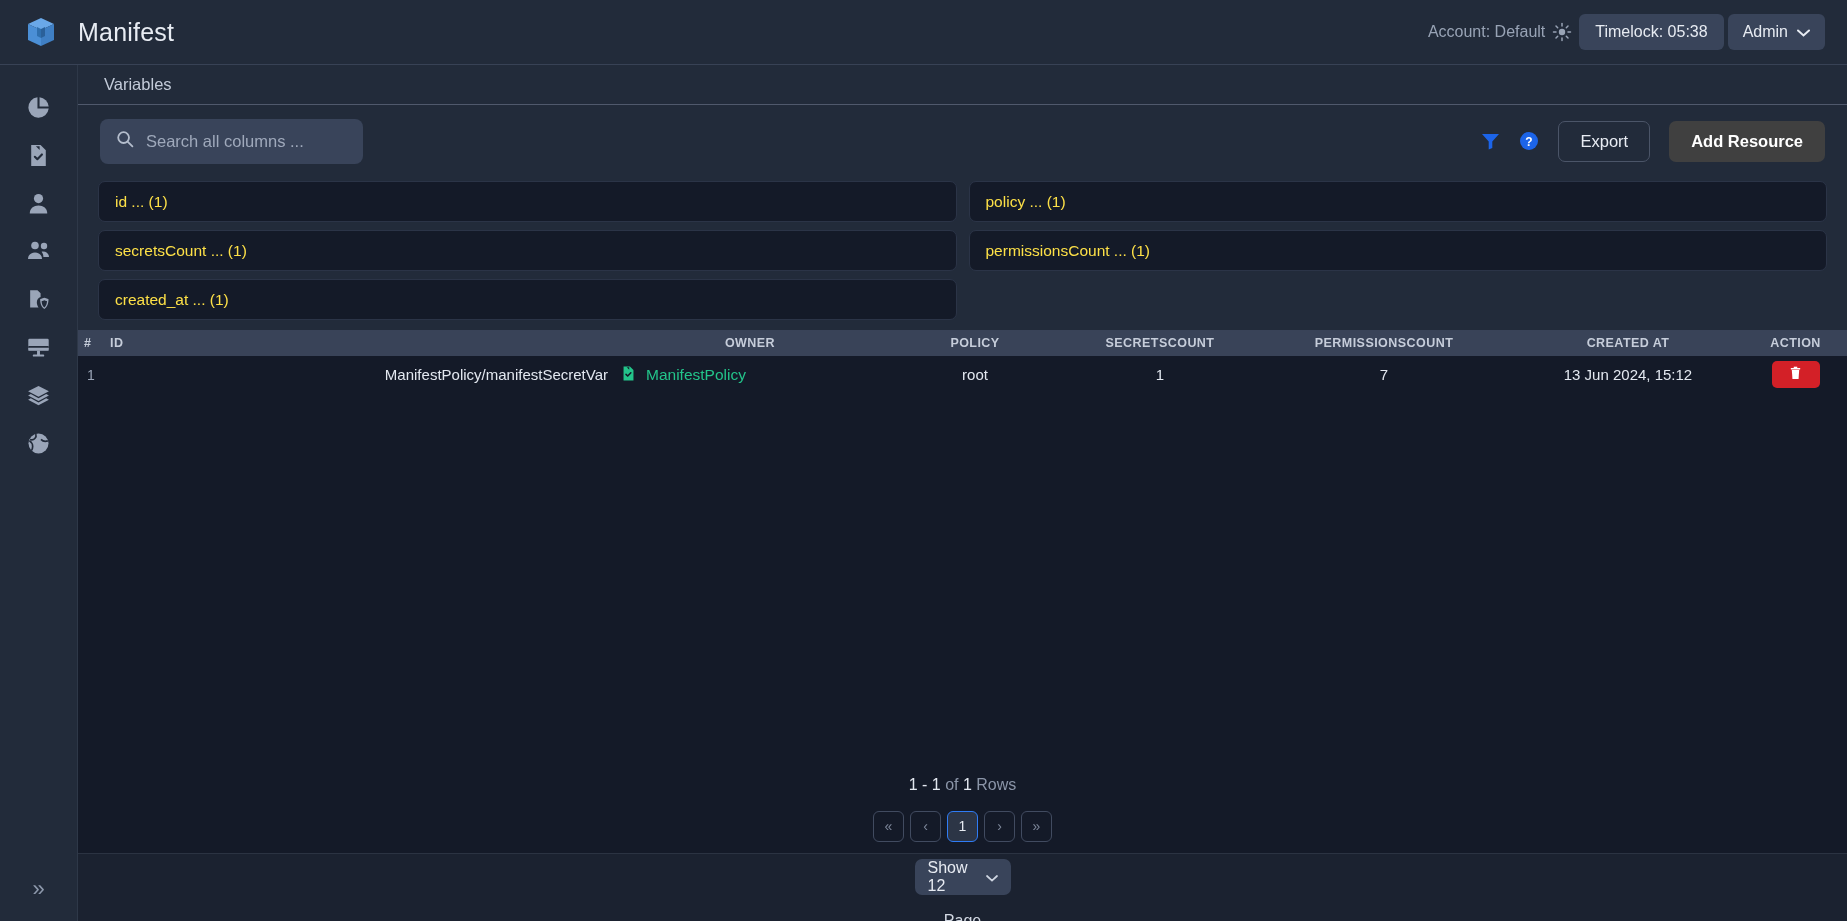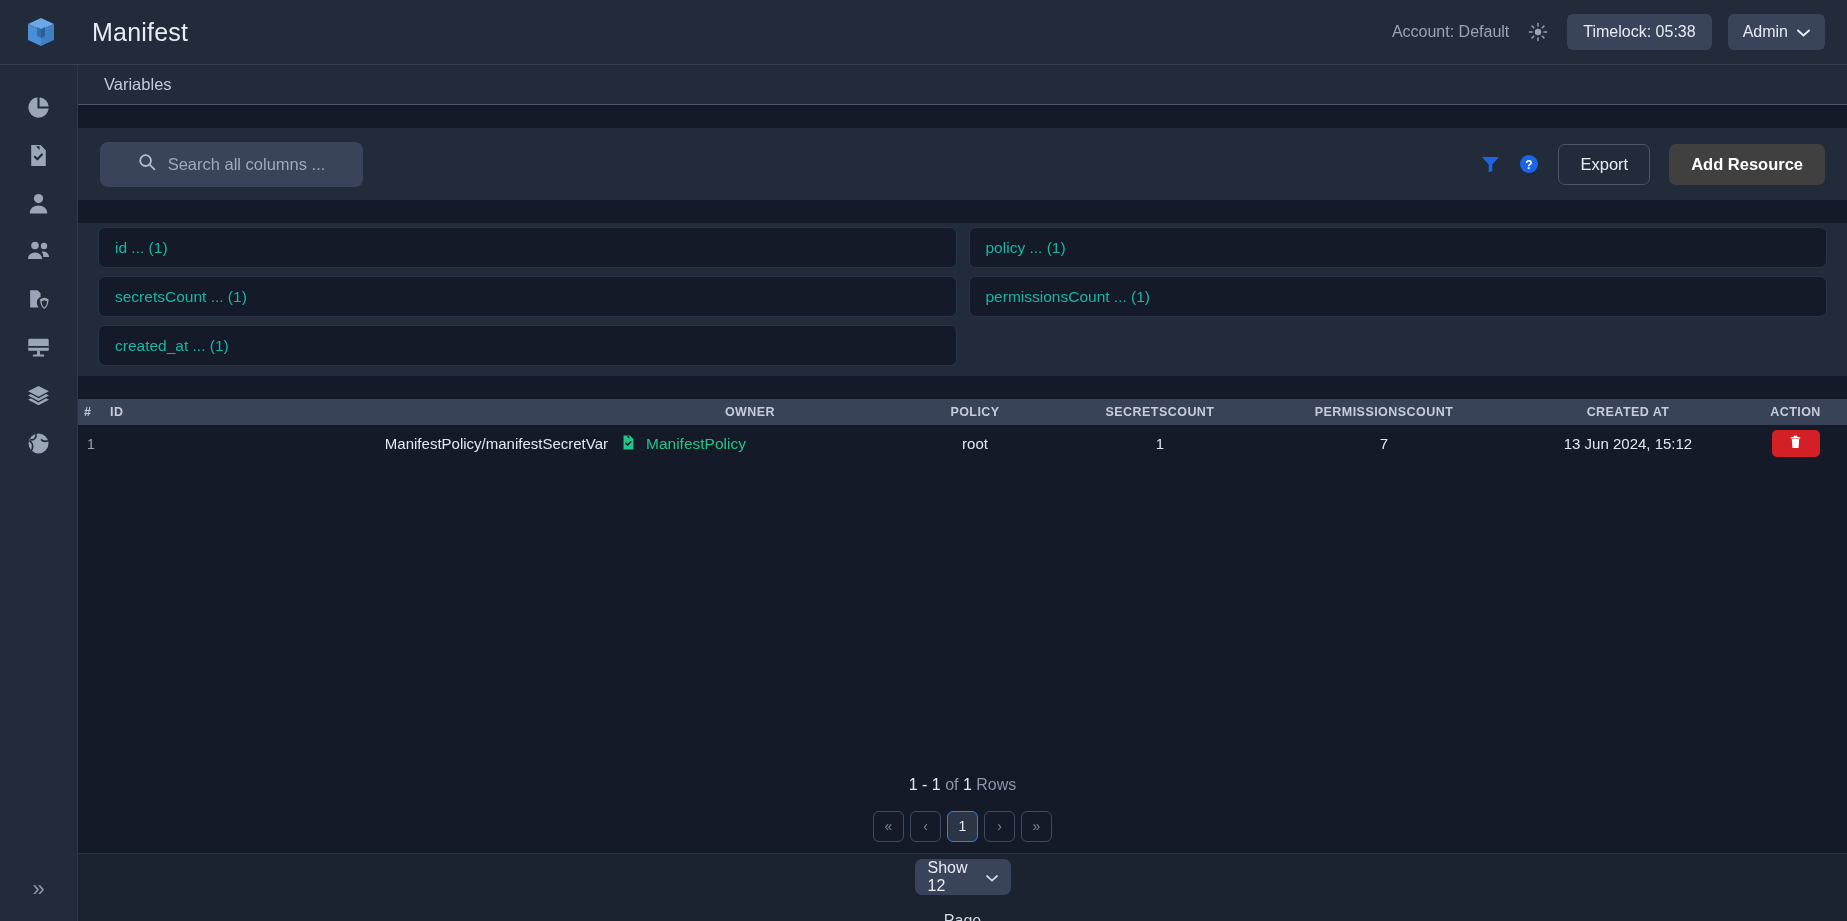--- a/index.html
+++ b/index.html
@@ -14,24 +14,24 @@
   .app { width: 1847px; height: 921px; display: flex; flex-direction: column; }
 
   
   .header {
     height: 65px; min-height: 65px;
     background: #222b3a;
     display: flex; align-items: center;
     padding: 0 22px 0 22px;
     border-bottom: 1px solid #384255;
   }
-  .brand { display: flex; align-items: center; gap: 32px; }
+  .brand { display: flex; align-items: center; gap: 18px; }
   .logo-wrap { width: 38px; height: 38px; display: flex; align-items: center; justify-content: center; }
   .brand-title { color: #e8ecf3; font-size: 25px; letter-spacing: .2px; }
-  .header-right { margin-left: auto; display: flex; align-items: center; gap: 16px; }
+  .header-right { margin-left: auto; display: flex; align-items: center; gap: 4px; }
   .account-label { color: #98a3b5; font-size: 16px; }
   .theme-toggle { width: 26px; height: 26px; display: flex; align-items: center; justify-content: center; cursor: pointer; }
   .timelock {
     background: #39445a; color: #e7ebf2; font-size: 16px;
     padding: 9px 16px; border-radius: 6px; white-space: nowrap;
   }
   .admin-btn {
     background: #39445a; color: #e7ebf2; font-size: 16px;
     padding: 9px 15px; border-radius: 6px;
     display: flex; align-items: center; gap: 9px; cursor: pointer; white-space: nowrap;
@@ -53,36 +53,36 @@
     height: 48px; display: flex; align-items: center; justify-content: center;
     cursor: pointer; color: #9aa5b8;
   }
   .side-expand {
     position: absolute; bottom: 12px; left: 0; right: 0;
     display: flex; align-items: center; justify-content: center;
     height: 40px; cursor: pointer; color: #8d98ab; font-size: 22px; line-height: 1;
   }
 
   
-  .content { flex: 1; display: flex; flex-direction: column; min-width: 0; background: #141a28; gap: 23px; }
+  .content { flex: 1; display: flex; flex-direction: column; min-width: 0; background: #141a28; }
 
   .panel-title-bar {
     height: 40px; min-height: 40px; background: #222b3a;
     display: flex; align-items: center; padding-left: 26px;
     border-bottom: 1px solid #50596c;
   }
   .panel-title { color: #c3cbd9; font-size: 16.5px; }
 
   .toolbar {
     height: 72px; min-height: 72px; background: #222b3a;
     display: flex; align-items: center; padding: 0 22px 0 22px;
   }
   .search-box {
     width: 263px; height: 45px; background: #39445a; border-radius: 8px;
-    display: flex; align-items: center; gap: 12px; padding: 0 16px; cursor: text; justify-content: center;
+    display: flex; align-items: center; gap: 12px; padding: 0 16px; cursor: text;
   }
   .search-ph { color: #9fa9bb; font-size: 16.5px; }
   .toolbar-right { margin-left: auto; display: flex; align-items: center; gap: 19px; }
   .icon-btn { cursor: pointer; display: flex; align-items: center; justify-content: center; }
   .export-btn {
     border: 1px solid #4b5568; background: transparent; color: #e8ecf3;
     font-size: 16.5px; padding: 10px 21px; border-radius: 7px; cursor: pointer;
     font-family: "Liberation Sans", sans-serif;
   }
   .add-btn {
@@ -93,21 +93,21 @@
 
   
   .filters {
     background: #222b3a; padding: 4px 20px 10px 20px;
   }
   .filter-grid { display: grid; grid-template-columns: 1fr 1fr; gap: 8px 12px; }
   .filter-input {
     height: 41px; background: #141a28; border: 1px solid #2b3447; border-radius: 7px;
     display: flex; align-items: center; padding: 0 16px; cursor: text;
   }
-  .filter-ph { color: #14b8a6; font-size: 15.5px; }
+  .filter-ph { color: #fde047; font-size: 15.5px; }
 
   
   .table-wrap { flex: 1; min-height: 0; background: #141a28; display: flex; flex-direction: column; }
   table { width: 100%; border-collapse: collapse; table-layout: fixed; }
   thead tr { background: #394358; height: 26px; }
   thead th {
     color: #c6cdda; font-size: 12.5px; font-weight: bold; letter-spacing: .45px;
     text-align: center; padding: 4px 6px; white-space: nowrap;
   }
   thead th.left { text-align: left; }

